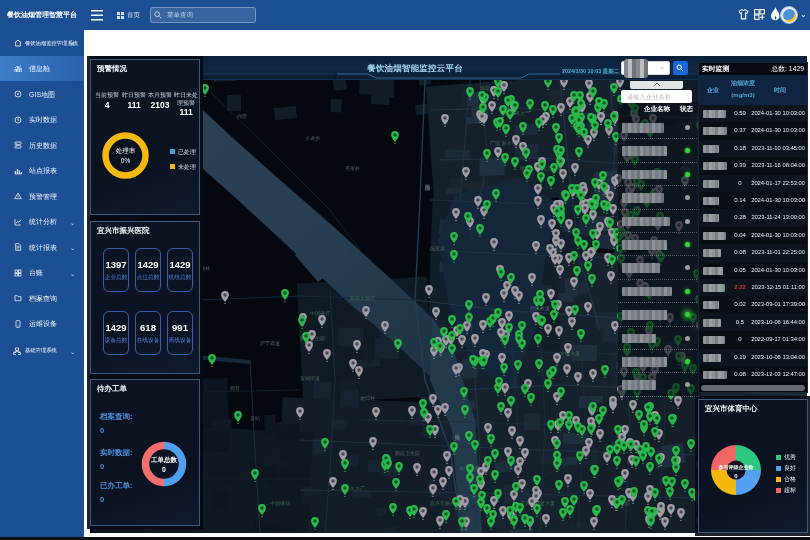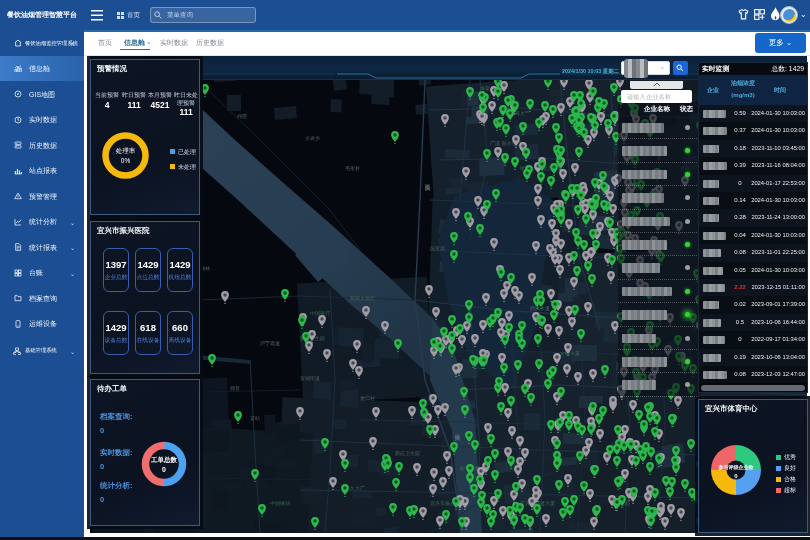--- a/index.html
+++ b/index.html
@@ -3329,33 +3329,34 @@
           <g transform="translate(397 104)">
             <use href="#pn" fill="#2db84d"></use>
             <circle cx="0" cy="-7" r="1.7" fill="#0e5423"></circle>
             <ellipse cx="0" cy="1.2" rx="0.9" ry="0.5" fill="#2db84d"></ellipse>
           </g>
         </g>
       </svg>
     </div>
 
   <div class="abs" id="banner">
+    <div id="btitle">餐饮油烟智能监控云平台</div>
     <svg style="position:absolute;left:0;top:16px" width="717" height="8" viewBox="0 0 717 8">
       <path d="M20 2 L230 2 L245 2" stroke="#16395c" stroke-width="1" fill="none"></path>
       <path d="M472 2 L700 2" stroke="#16395c" stroke-width="1" fill="none"></path>
       <path d="M247 2 L278 2 L286 6 L431 6 L439 2 L470 2" stroke="#2f6f9e" stroke-width="1" fill="none"></path>
     </svg>
     <div id="bdate">2024/1/30 10:03 星期二</div>
   </div>
 
   <div class="abs panel" id="p-alert">
     <div class="ptitle">预警情况</div>
     <div class="astat" style="left:3px;top:32px">当前预警<b>4</b></div>
     <div class="astat" style="left:30px;top:32px">昨日预警<b>111</b></div>
-    <div class="astat" style="left:56px;top:32px">本月预警<b>4521</b></div>
+    <div class="astat" style="left:56px;top:32px">本月预警<b>2103</b></div>
     <div class="astat" style="left:82px;top:32px">昨日未处理预警<b>111</b></div>
     <svg style="position:absolute;left:11px;top:72px" width="47" height="47" viewBox="0 0 47 47">
       <circle cx="23.5" cy="23.5" r="20" fill="none" stroke="#f5b80c" stroke-width="6.5"></circle>
       <text x="23.5" y="21" fill="#fff" font-size="6.5" text-anchor="middle">处理率</text>
       <text x="23.5" y="31" fill="#fff" font-size="6.5" text-anchor="middle">0%</text>
     </svg>
     <div style="position:absolute;left:79px;top:88px;font-size:6px;color:#d6dde6"><i style="display:inline-block;width:5px;height:5px;background:#4aa3e0;margin-right:3px"></i>已处理</div>
     <div style="position:absolute;left:79px;top:103px;font-size:6px;color:#d6dde6"><i style="display:inline-block;width:5px;height:5px;background:#f5b80c;margin-right:3px"></i>未处理</div>
   </div>
 
@@ -3375,32 +3376,32 @@
       </div>
     <div class="card" style="left:12px;top:89px">
         <b>1429</b>
         <span>设备总数</span>
       </div>
     <div class="card" style="left:44px;top:89px">
         <b>618</b>
         <span>在线设备</span>
       </div>
     <div class="card" style="left:76px;top:89px">
-        <b>660</b>
+        <b>991</b>
         <span>离线设备</span>
       </div>
   </div>
 
   <div class="abs panel" id="p-work">
     <div class="ptitle">待办工单</div>
     <div class="wlab" style="top:32px">档案查询:</div>
     <div class="wlab" style="top:46px">0</div>
     <div class="wlab" style="top:68px">实时数据:</div>
     <div class="wlab" style="top:82px">0</div>
-    <div class="wlab" style="top:101px">统计分析:</div>
+    <div class="wlab" style="top:101px">已办工单:</div>
     <div class="wlab" style="top:115px">0</div>
     <svg style="position:absolute;left:50px;top:61px" width="46" height="46" viewBox="0 0 46 46">
       <circle cx="23" cy="23" r="18.5" fill="none" stroke="#4da1f0" stroke-width="7.5" stroke-dasharray="58.1 58.2" transform="rotate(-90 23 23)"></circle>
       <circle cx="23" cy="23" r="18.5" fill="none" stroke="#f26d6d" stroke-width="7.5" stroke-dasharray="58.1 58.2" transform="rotate(90 23 23)"></circle>
       <text x="23" y="21" fill="#fff" font-size="6.5" text-anchor="middle" font-weight="bold">工单总数</text>
       <text x="23" y="31" fill="#fff" font-size="7" text-anchor="middle" font-weight="bold">0</text>
     </svg>
   </div>
 
   <div class="abs" id="rsel">
@@ -3725,24 +3726,15 @@
           <rect x="8" y="3" width="8" height="7" fill="none" stroke="#fff" stroke-width="2.2"></rect>
           <path d="M12 10 V14 M5 14 V18 M19 14 V18 M5 14 H19" stroke="#fff" stroke-width="2"></path>
           <rect x="2" y="17" width="6" height="5" fill="none" stroke="#fff" stroke-width="2"></rect>
           <rect x="16" y="17" width="6" height="5" fill="none" stroke="#fff" stroke-width="2"></rect>
         </svg>
         <span class="txt" style="line-height:25px">基础管理系统</span>
         <span class="caret">⌄</span>
       </div>
   </div>
 
-  <div class="abs" id="tabs">
-    <div class="topline"></div>
-    <div class="tab" style="left:14px">首页</div>
-    <div class="tab act" style="left:40px">信息舱 <span style="font-weight:normal;font-size:6px;color:#8a94a0">×</span></div>
-    <div id="tabul"></div>
-    <div class="tab" style="left:76px">实时数据</div>
-    <div class="tab" style="left:112px">历史数据</div>
-    <div id="morebtn">更多 ⌄</div>
-  </div>
 
   <div class="abs" id="botstrip"></div>
 </div>
 
 </body></html>

